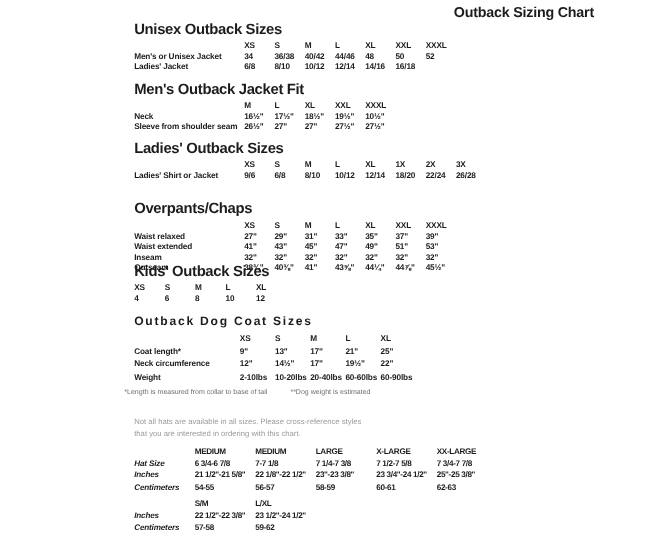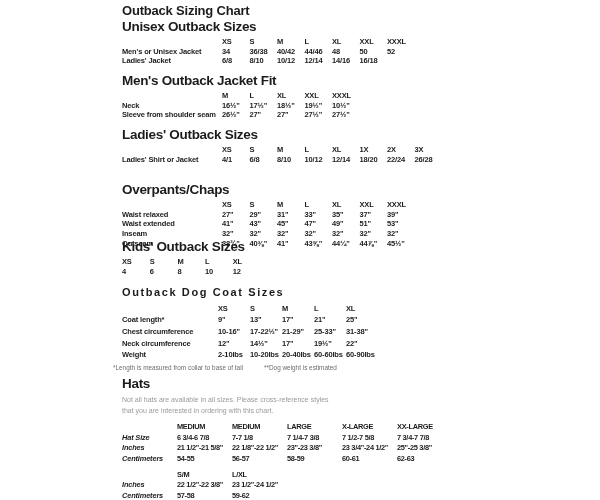--- a/index.html
+++ b/index.html
@@ -6,36 +6,36 @@
   body{
     width:600px;height:500px;
     font-family:"Liberation Sans","DejaVu Sans",sans-serif;
     color:#1c1c1c;
     -webkit-font-smoothing:antialiased;
   }
   .page{position:relative;width:600px;height:500px;background:#ffffff;overflow:hidden;}
 
   .title{
     position:absolute;top:3px;left:122px;width:418px;
-    text-align:left;font-size:13px;font-weight:bold;letter-spacing:-0.2px;
+    text-align:right;font-size:13px;font-weight:bold;letter-spacing:-0.2px;
   }
 
   .sec{position:absolute;left:122px;}
   .sec-unisex{top:19px;}
   .sec-mensfit{top:73px;}
   .sec-ladies{top:127px;}
   .sec-overpants{top:182px;}
   .sec-kids{top:239px;}
   .sec-dog{top:285px;}
   .sec-hats{top:376px;}
 
   .h{margin:0 0 3px 0;font-size:13.5px;font-weight:bold;letter-spacing:-0.3px;line-height:15px;}
   .sec-dog .h{letter-spacing:1.6px;font-size:11px;}
 
-  .row{display:flex;height:9.6px;align-items:center;}
+  .row{display:flex;height:9.6px;align-items:flex-start;}
   .cell,.label{
     font-size:7.5px;font-weight:bold;letter-spacing:-0.15px;
     white-space:nowrap;flex:none;line-height:9px;
   }
   .label{width:100px;}
   .cell{width:27.5px;}
 
   .t-kids .cell{width:27.7px;}
 
   .t-dog .label{width:96px;}
@@ -139,21 +139,21 @@
           <div class="cell">S</div>
           <div class="cell">M</div>
           <div class="cell">L</div>
           <div class="cell">XL</div>
           <div class="cell">1X</div>
           <div class="cell">2X</div>
           <div class="cell">3X</div>
         </div>
         <div class="row">
           <div class="label">Ladies' Shirt or Jacket</div>
-          <div class="cell">4/1</div>
+          <div class="cell">9/6</div>
           <div class="cell">6/8</div>
           <div class="cell">8/10</div>
           <div class="cell">10/12</div>
           <div class="cell">12/14</div>
           <div class="cell">18/20</div>
           <div class="cell">22/24</div>
           <div class="cell">26/28</div>
         </div>
       </div>
   </div>
@@ -247,28 +247,20 @@
         </div>
         <div class="row">
           <div class="label">Coat length*</div>
           <div class="cell">9"</div>
           <div class="cell">13"</div>
           <div class="cell">17"</div>
           <div class="cell">21"</div>
           <div class="cell">25"</div>
         </div>
         <div class="row">
-          <div class="label">Chest circumference</div>
-          <div class="cell">10-16"</div>
-          <div class="cell">17-22½"</div>
-          <div class="cell">21-29"</div>
-          <div class="cell">25-33"</div>
-          <div class="cell">31-38"</div>
-        </div>
-        <div class="row">
           <div class="label">Neck circumference</div>
           <div class="cell">12"</div>
           <div class="cell">14½"</div>
           <div class="cell">17"</div>
           <div class="cell">19½"</div>
           <div class="cell">22"</div>
         </div>
         <div class="row">
           <div class="label">Weight</div>
           <div class="cell">2-10lbs</div>
@@ -278,21 +270,20 @@
           <div class="cell">60-90lbs</div>
         </div>
       </div>
     <div class="footnotes">
       <span class="fn fn-1">*Length is measured from collar to base of tail</span>
       <span class="fn">**Dog  weight is estimated</span>
     </div>
   </div>
 
   <div class="sec sec-hats">
-    <h2 class="h">Hats</h2>
     <div class="notes">
       <div class="note-line">Not all hats are available in all sizes. Please cross-reference styles</div>
       <div class="note-line">that you are interested in ordering with this chart.</div>
     </div>
     <div class="tbl t-hats">
         <div class="row head">
           <div class="label"></div>
           <div class="cell">MEDIUM</div>
           <div class="cell">MEDIUM</div>
           <div class="cell">LARGE</div>

